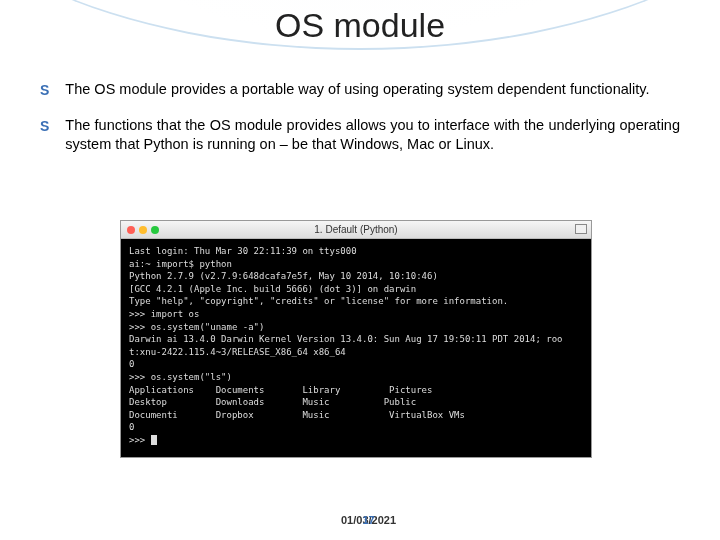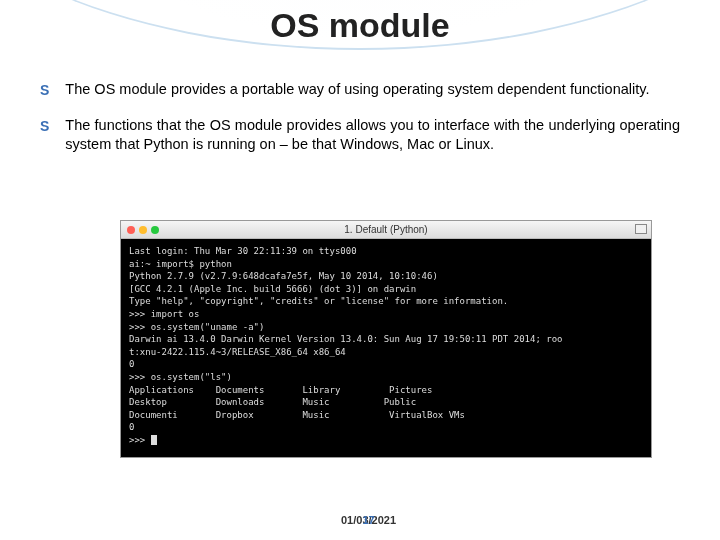--- a/index.html
+++ b/index.html
@@ -25,21 +25,21 @@
     border-right: none;
     background: radial-gradient(ellipse at center top, rgba(200,220,240,0.15) 0%, rgba(255,255,255,0) 70%);
   }
   .title {
     position: absolute;
     top: 6px;
     left: 0;
     right: 0;
     text-align: center;
     font-size: 34px;
-    font-weight: 700;
+    font-weight: 400;
     color: #222;
   }
   .content {
     position: absolute;
     top: 80px;
     left: 40px;
     right: 40px;
   }
   .bullet-row {
     display: flex;
@@ -57,21 +57,21 @@
   .bullet-text {
     font-size: 14.5px;
     line-height: 1.35;
     color: #000000;
     text-align: justify;
   }
   .terminal-wrapper {
     position: absolute;
     top: 220px;
     left: 120px;
-    width: 532px;
+    width: 472px;
     border: 1px solid #999;
     background: #a21caf;
   }
   .terminal-titlebar {
     height: 18px;
     background: linear-gradient(#f6f6f6, #dcdcdc);
     display: flex;
     align-items: center;
     padding: 0 6px;
     font-size: 10px;

